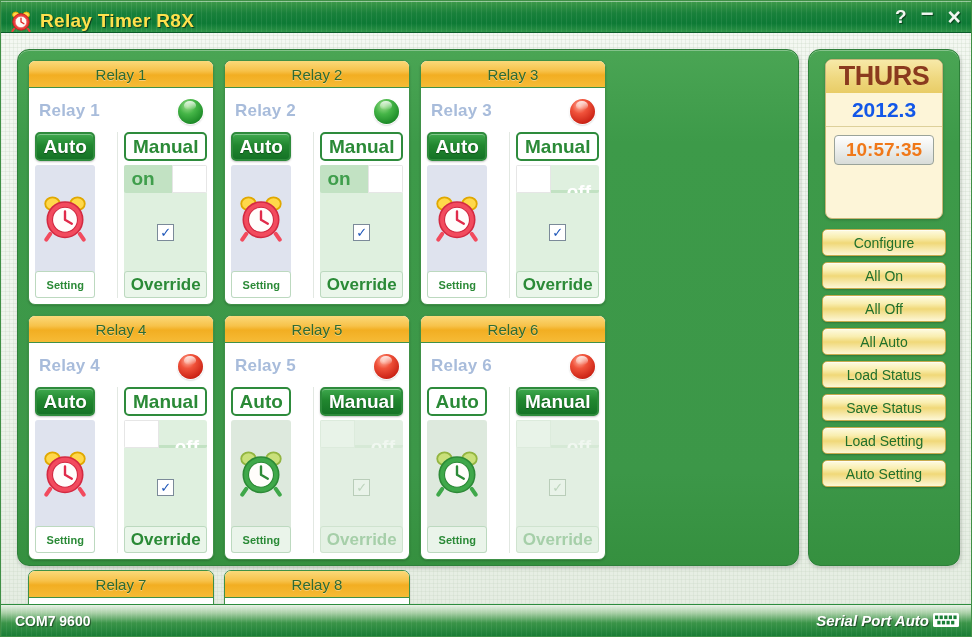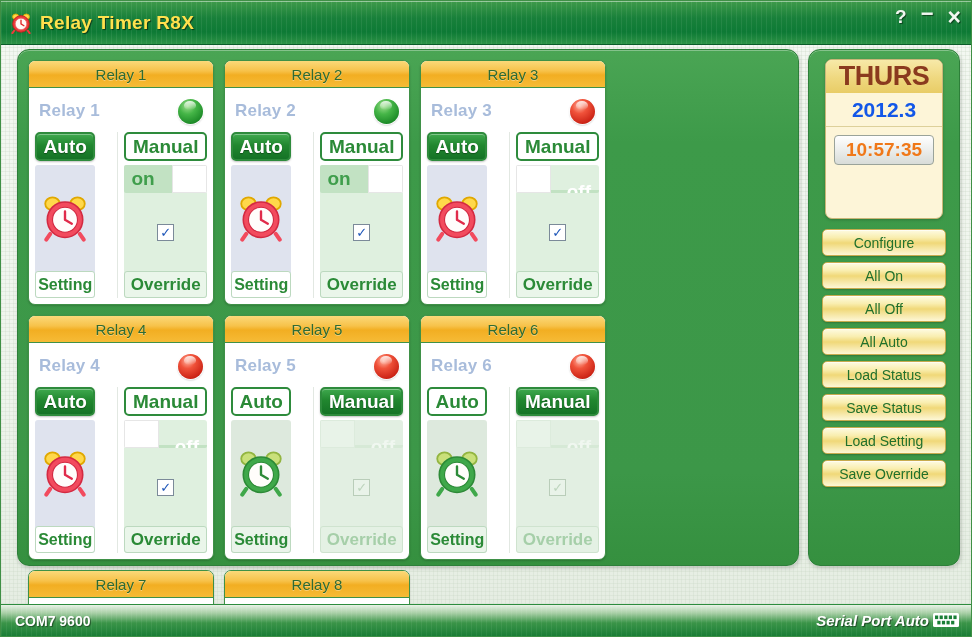--- a/index.html
+++ b/index.html
@@ -19,26 +19,26 @@
     background:
       repeating-linear-gradient(0deg, rgba(200,214,196,.30) 0 1px, rgba(0,0,0,0) 1px 4px),
       repeating-linear-gradient(90deg, rgba(200,214,196,.30) 0 1px, rgba(0,0,0,0) 1px 4px),
       linear-gradient(180deg, #f4f8f2 0%, #eef4ec 60%, #e4ece1 100%);
     border: 1px solid #3f8f45;
     overflow: hidden;
   }
 
   
   #titlebar {
-    height: 44px; position: relative;
+    height: 32px; position: relative;
     background:
       repeating-linear-gradient(90deg, rgba(255,255,255,.07) 0 1px, rgba(0,0,0,0) 1px 5px),
       linear-gradient(180deg, #3f9b4a 0%, #18803a 40%, #0d7a35 72%, #2e9347 100%);
     border-bottom: 1px solid #0a5c28;
-    display: flex; align-items: center;
+    display: flex; align-items: flex-end;
     padding-left: 9px;
   }
   #titlebar::after {
     content:""; position:absolute; left:0; right:0; top:0; height:1px;
     background: rgba(255,255,255,.45);
   }
 
   .app-icon { width: 22px; height: 22px; position: relative; flex: 0 0 auto; }
 
   #title-text {
@@ -167,21 +167,21 @@
     cursor: pointer;
   }
   .setting-box.dim { background: #dde9dd; }
   .clock-wrap { flex: 1 1 auto; display: flex; align-items: center; justify-content: center; }
   .setting-label {
     height: 27px; flex: 0 0 27px;
     background: #ffffff;
     border: 1px solid #bcd9bf;
     border-radius: 3px;
     display: flex; align-items: center; justify-content: center;
-    font-size: 16px; font-weight: bold; color: #2b8a37;
+    font-size: 11px; font-weight: bold; color: #2b8a37;
   }
   .setting-box.dim .setting-label { background:#eaf4ea; }
 
   
   .ovr-box {
     flex: 1 1 auto; display: flex; flex-direction: column;
     background: #dff0df;
     border-radius: 3px;
   }
   .ovr-box.dim { background: #e2efe2; }
@@ -598,21 +598,21 @@
       </div>
 
       <div id="side-buttons">
           <div class="side-btn">Configure</div>
           <div class="side-btn">All On</div>
           <div class="side-btn">All Off</div>
           <div class="side-btn">All Auto</div>
           <div class="side-btn">Load Status</div>
           <div class="side-btn">Save Status</div>
           <div class="side-btn">Load Setting</div>
-          <div class="side-btn">Save Override</div>
+          <div class="side-btn">Auto Setting</div>
         </div>
     </div>
 
   </div>
 
   <div id="statusbar">
     <span id="status-text">COM7 9600</span>
     <div id="brand">
       <span id="brand-text">Serial Port Auto</span>
       <span class="brand-grid">

